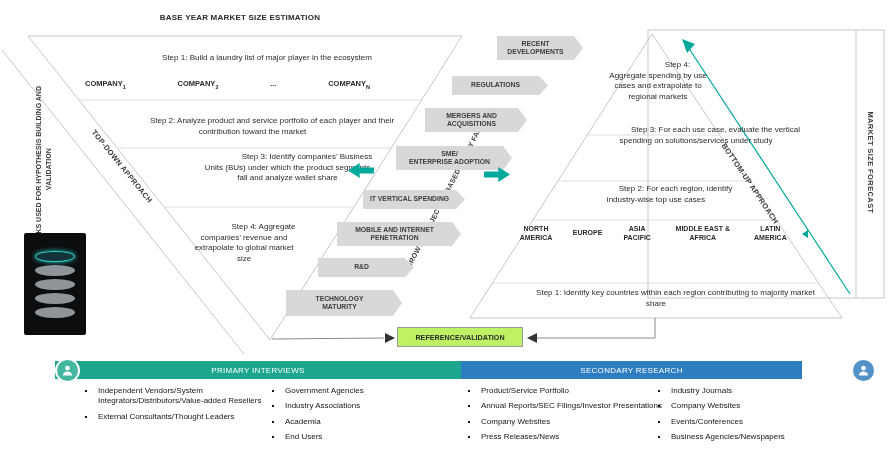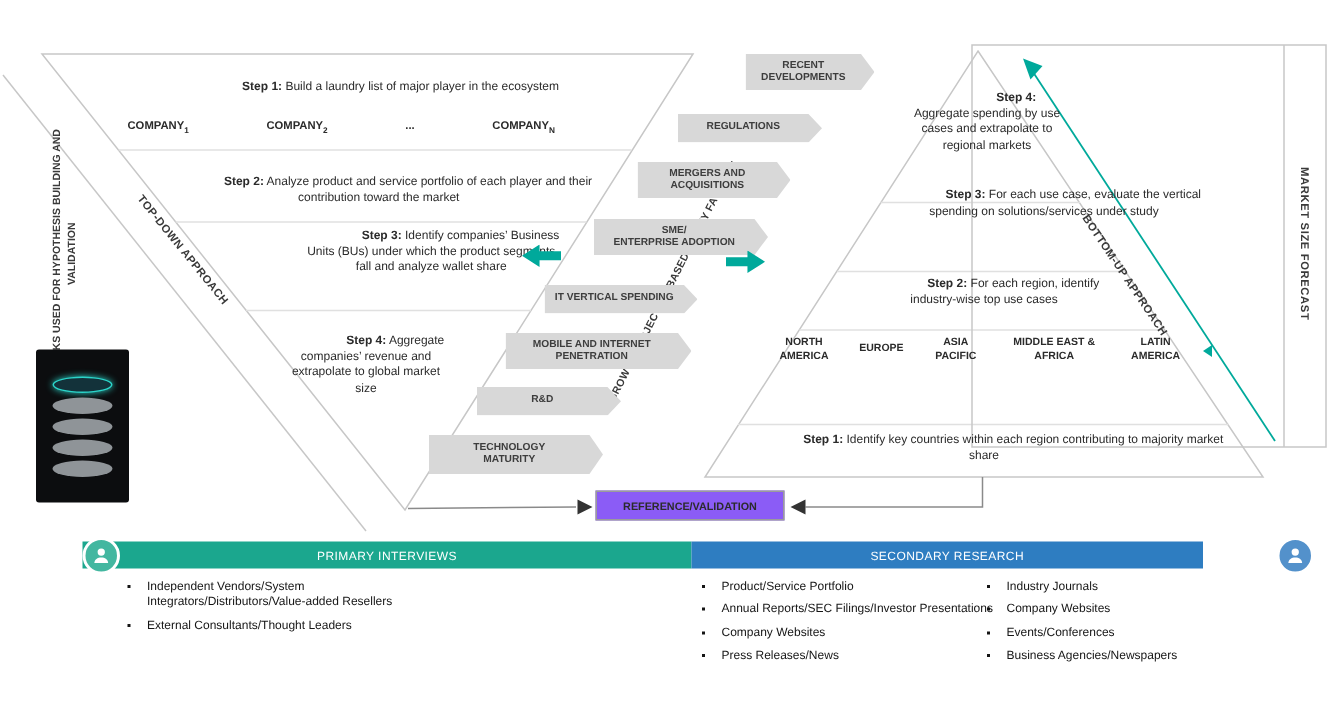--- a/index.html
+++ b/index.html
@@ -8,21 +8,21 @@
     position:relative; width:895px; height:468px; background:#fff;
     font-family:"Liberation Sans", sans-serif; overflow:hidden; color:#2b2b2b;
   }
   svg.overlay{ position:absolute; left:0; top:0; z-index:0; }
   .abs{ position:absolute; }
 
   .diagram-title{ left:115px; top:13px; width:250px; text-align:center;
     font-size:8px; font-weight:bold; letter-spacing:.2px; z-index:2; }
 
   .step{ position:absolute; font-size:8px; line-height:1.32; text-align:center; z-index:2; }
-  .step b{ font-weight:bold;padding-left:39px; }
+  .step b{ font-weight:normal;padding-left:39px; }
   .td1{ left:55px;  top:53px;  width:385px; }
   .companies{ left:85px; top:79px; width:285px; display:flex; justify-content:space-between;
     font-weight:bold; font-size:7.5px; z-index:2; }
   .companies sub{ font-size:5.5px; }
   .td2{ left:105px; top:116px; width:295px; }
   .td3{ left:200px; top:152px; width:175px; }
   .td4{ left:190px; top:222px; width:108px; }
   .bu4{ left:600px; top:60px;  width:116px; }
   .bu4 b{ display:block; }
   .bu3{ left:545px; top:125px; width:222px;margin-left:40px; }
@@ -56,21 +56,21 @@
   .f6{ left:337px; top:222px; width:124px; height:24px; }
   .f7{ left:318px; top:258px; width:96px;  height:19px; }
   .f8{ left:286px; top:290px; width:116px; height:26px; }
 
   .barrow{ position:absolute; background:var(--arrow_teal,#00a99b); width:26px; height:15px; z-index:2; }
   .barrow.left { left:348px; top:163px;
     clip-path:polygon(100% 30%, 45% 30%, 45% 0, 0 50%, 45% 100%, 45% 70%, 100% 70%); }
   .barrow.right{ left:484px; top:167px;
     clip-path:polygon(0 30%, 55% 30%, 55% 0, 100% 50%, 55% 100%, 55% 70%, 0 70%); }
 
-  .refbox{ left:397px; top:327px; width:126px; height:20px; background:#8b5cf6;
+  .refbox{ left:397px; top:327px; width:126px; height:20px; background:#bef264;
     border:1px solid #9b9b9b; display:flex; align-items:center; justify-content:center;
     font-size:7.2px; font-weight:bold; z-index:2; }
 
   .photo{ left:24px; top:233px; width:62px; height:102px; background:#0c0d0f; z-index:2;
     display:flex; flex-direction:column; align-items:center; justify-content:center; gap:3px;
     border-radius:2px; }
   .disc{ width:40px; height:11px; border-radius:50%; background:#8f9498; }
   .disc.glow{ background:#13323a; border:1.5px solid #2bd4c9; box-shadow:0 0 5px #2bd4c9; }
 
   .band{ position:absolute; top:361px; height:18px; color:#fff; font-weight:normal; font-size:8px;
@@ -115,20 +115,21 @@
 
     <line x1="850" y1="294" x2="688" y2="47" stroke="#00a99b" stroke-width="1.2"></line>
     <polygon points="682,39 695,44 687,53" fill="#00a99b"></polygon>
 
     <line x1="272" y1="339" x2="384" y2="338" stroke="#8a8a8a"></line>
     <polyline points="655,318 655,338 537,338" fill="none" stroke="#8a8a8a"></polyline>
     <polygon points="385,333 395,338 385,343" fill="#333"></polygon>
     <polygon points="537,333 527,338 537,343" fill="#333"></polygon>
   </svg>
 
+  <div class="abs diagram-title">BASE YEAR MARKET SIZE ESTIMATION</div>
   <div class="rlabel topdown">TOP-DOWN APPROACH</div>
   <div class="rlabel bottomup">BOTTOM-UP APPROACH</div>
   <div class="rlabel growth">GROWTH PROJECTION BASED ON KEY FACTORS:</div>
   <div class="rlabel mnm">MNM KS USED FOR HYPOTHESIS BUILDING AND VALIDATION</div>
   <div class="rlabel msf">MARKET SIZE FORECAST</div>
 
   <div class="step td1">
     <b>Step 1:</b>
     <span>Build a laundry list of major player in the ecosystem</span>
   </div>
@@ -233,20 +234,28 @@
         <path d="M3.5 21c0-4.5 4-7 8.5-7s8.5 2.5 8.5 7z"></path>
       </svg>
   </div>
 
   <div class="col c1">
     <ul>
       <li>Independent Vendors/System Integrators/Distributors/Value-added Resellers</li>
       <li>External Consultants/Thought Leaders</li>
     </ul>
   </div>
+  <div class="col c2">
+    <ul>
+      <li>Government Agencies</li>
+      <li>Industry Associations</li>
+      <li>Academia</li>
+      <li>End Users</li>
+    </ul>
+  </div>
   <div class="col c3">
     <ul>
       <li>Product/Service Portfolio</li>
       <li>Annual Reports/SEC Filings/Investor Presentations</li>
       <li>Company Websites</li>
       <li>Press Releases/News</li>
     </ul>
   </div>
   <div class="col c4">
     <ul>

